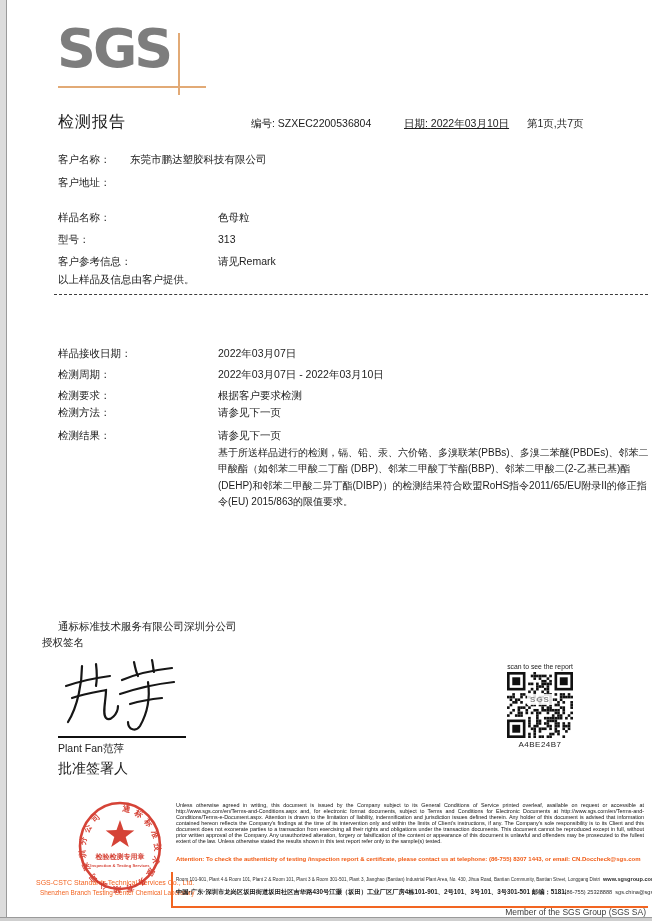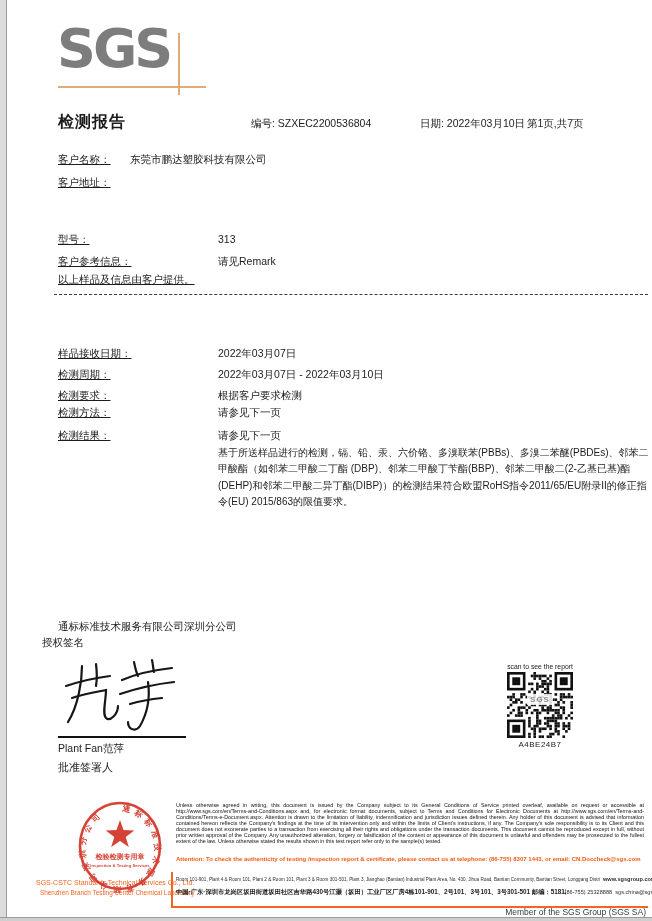--- a/index.html
+++ b/index.html
@@ -8,38 +8,38 @@
     font-family:"Liberation Sans","DejaVu Sans",sans-serif;color:#1c1c1c;
   }
   .edge-left{position:absolute;left:0;top:0;width:6px;height:921px;background:#dcdcdc;border-right:1px solid #9a9a9a;}
   .edge-bottom{position:absolute;left:0;top:917px;width:652px;height:4px;background:#cfcfcf;border-top:1px solid #9a9a9a;}
   .abs{position:absolute;}
   
   .logo-text{left:57px;top:22px;font-size:54px;font-weight:bold;color:#7d7d7d;letter-spacing:-3px;line-height:1;font-family:"DejaVu Sans","Liberation Sans",sans-serif;}
   .logo-hline{left:58px;top:86px;width:148px;height:2px;background:#e2aa76;}
   .logo-vline{left:178px;top:33px;width:2px;height:62px;background:#e2aa76;}
   
-  .title{left:58px;top:112px;font-size:16px;font-weight:bold;letter-spacing:1px;}
+  .title{left:58px;top:112px;font-size:16px;font-weight:normal;letter-spacing:1px;}
   .hno{left:235px;top:117px;font-size:10.5px;margin-left:16px;}
-  .hdate{left:420px;top:117px;font-size:10.5px;}
+  .hdate{left:404px;top:117px;font-size:10.5px;text-decoration:underline;}
   .hpage{left:527px;top:117px;font-size:10.5px;}
   
-  .row{position:absolute;left:58px;width:592px;font-size:10.5px;white-space:nowrap;text-decoration:underline;}
+  .row{position:absolute;left:58px;width:592px;font-size:10.5px;white-space:nowrap;}
   .row .val{position:absolute;white-space:nowrap;}
   .off-client{left:72px;}
   .off-wide{left:160px;}
   .dashline{left:54px;top:294px;width:594px;height:0;border-top:1.4px dashed #3c3c3c;}
   .concl{position:absolute;left:218px;top:445px;width:432px;font-size:10px;line-height:16.3px;white-space:normal;}
   
   .sig-company{left:58px;top:620px;font-size:10.5px;}
   .sig-auth{left:42px;top:636px;font-size:10.5px;}
   .sig-svg{left:60px;top:656px;}
   .sig-line{left:58px;top:736px;width:128px;height:2px;background:#101010;}
   .sig-name{left:58px;top:742px;font-size:10.5px;}
-  .sig-role{left:58px;top:760px;font-size:11px;}
+  .sig-role{left:58px;top:760px;font-size:14px;}
   
   .qr-caption{left:498px;top:663px;width:84px;text-align:center;font-size:6.8px;color:#222;}
   .qr-box{left:507px;top:672px;width:66px;height:66px;}
   .qr-wm{left:527px;top:694px;width:26px;height:11px;background:rgba(255,255,255,.85);color:#8a8a8a;font-size:8px;font-weight:bold;text-align:center;line-height:11px;letter-spacing:1px;}
   .qr-id{left:498px;top:740px;width:84px;text-align:center;font-size:8px;color:#222;letter-spacing:.5px;}
   
   .stamp-en1{left:36px;top:879px;font-size:7px;color:#f26522;white-space:nowrap;}
   .stamp-en2{left:40px;top:889px;font-size:6.4px;color:#f26522;white-space:nowrap;}
   .stamp-svg{left:76px;top:799px;}
   .disc{left:176px;top:802px;width:468px;font-size:5.4px;line-height:6.05px;text-align:justify;color:#141414;}
@@ -68,20 +68,24 @@
   <div class="abs hpage">第1页,共7页</div>
 
   <div class="row" style="top:153px">
     <span>客户名称：</span>
     <span class="val off-client">东莞市鹏达塑胶科技有限公司</span>
   </div>
   <div class="row" style="top:176px">
     <span>客户地址：</span>
   </div>
 
+  <div class="row" style="top:211px">
+    <span>样品名称：</span>
+    <span class="val off-wide">色母粒</span>
+  </div>
   <div class="row" style="top:233px">
     <span>型号：</span>
     <span class="val off-wide">313</span>
   </div>
   <div class="row" style="top:255px">
     <span>客户参考信息：</span>
     <span class="val off-wide">请见Remark</span>
   </div>
   <div class="row" style="top:273px">以上样品及信息由客户提供。</div>
 

